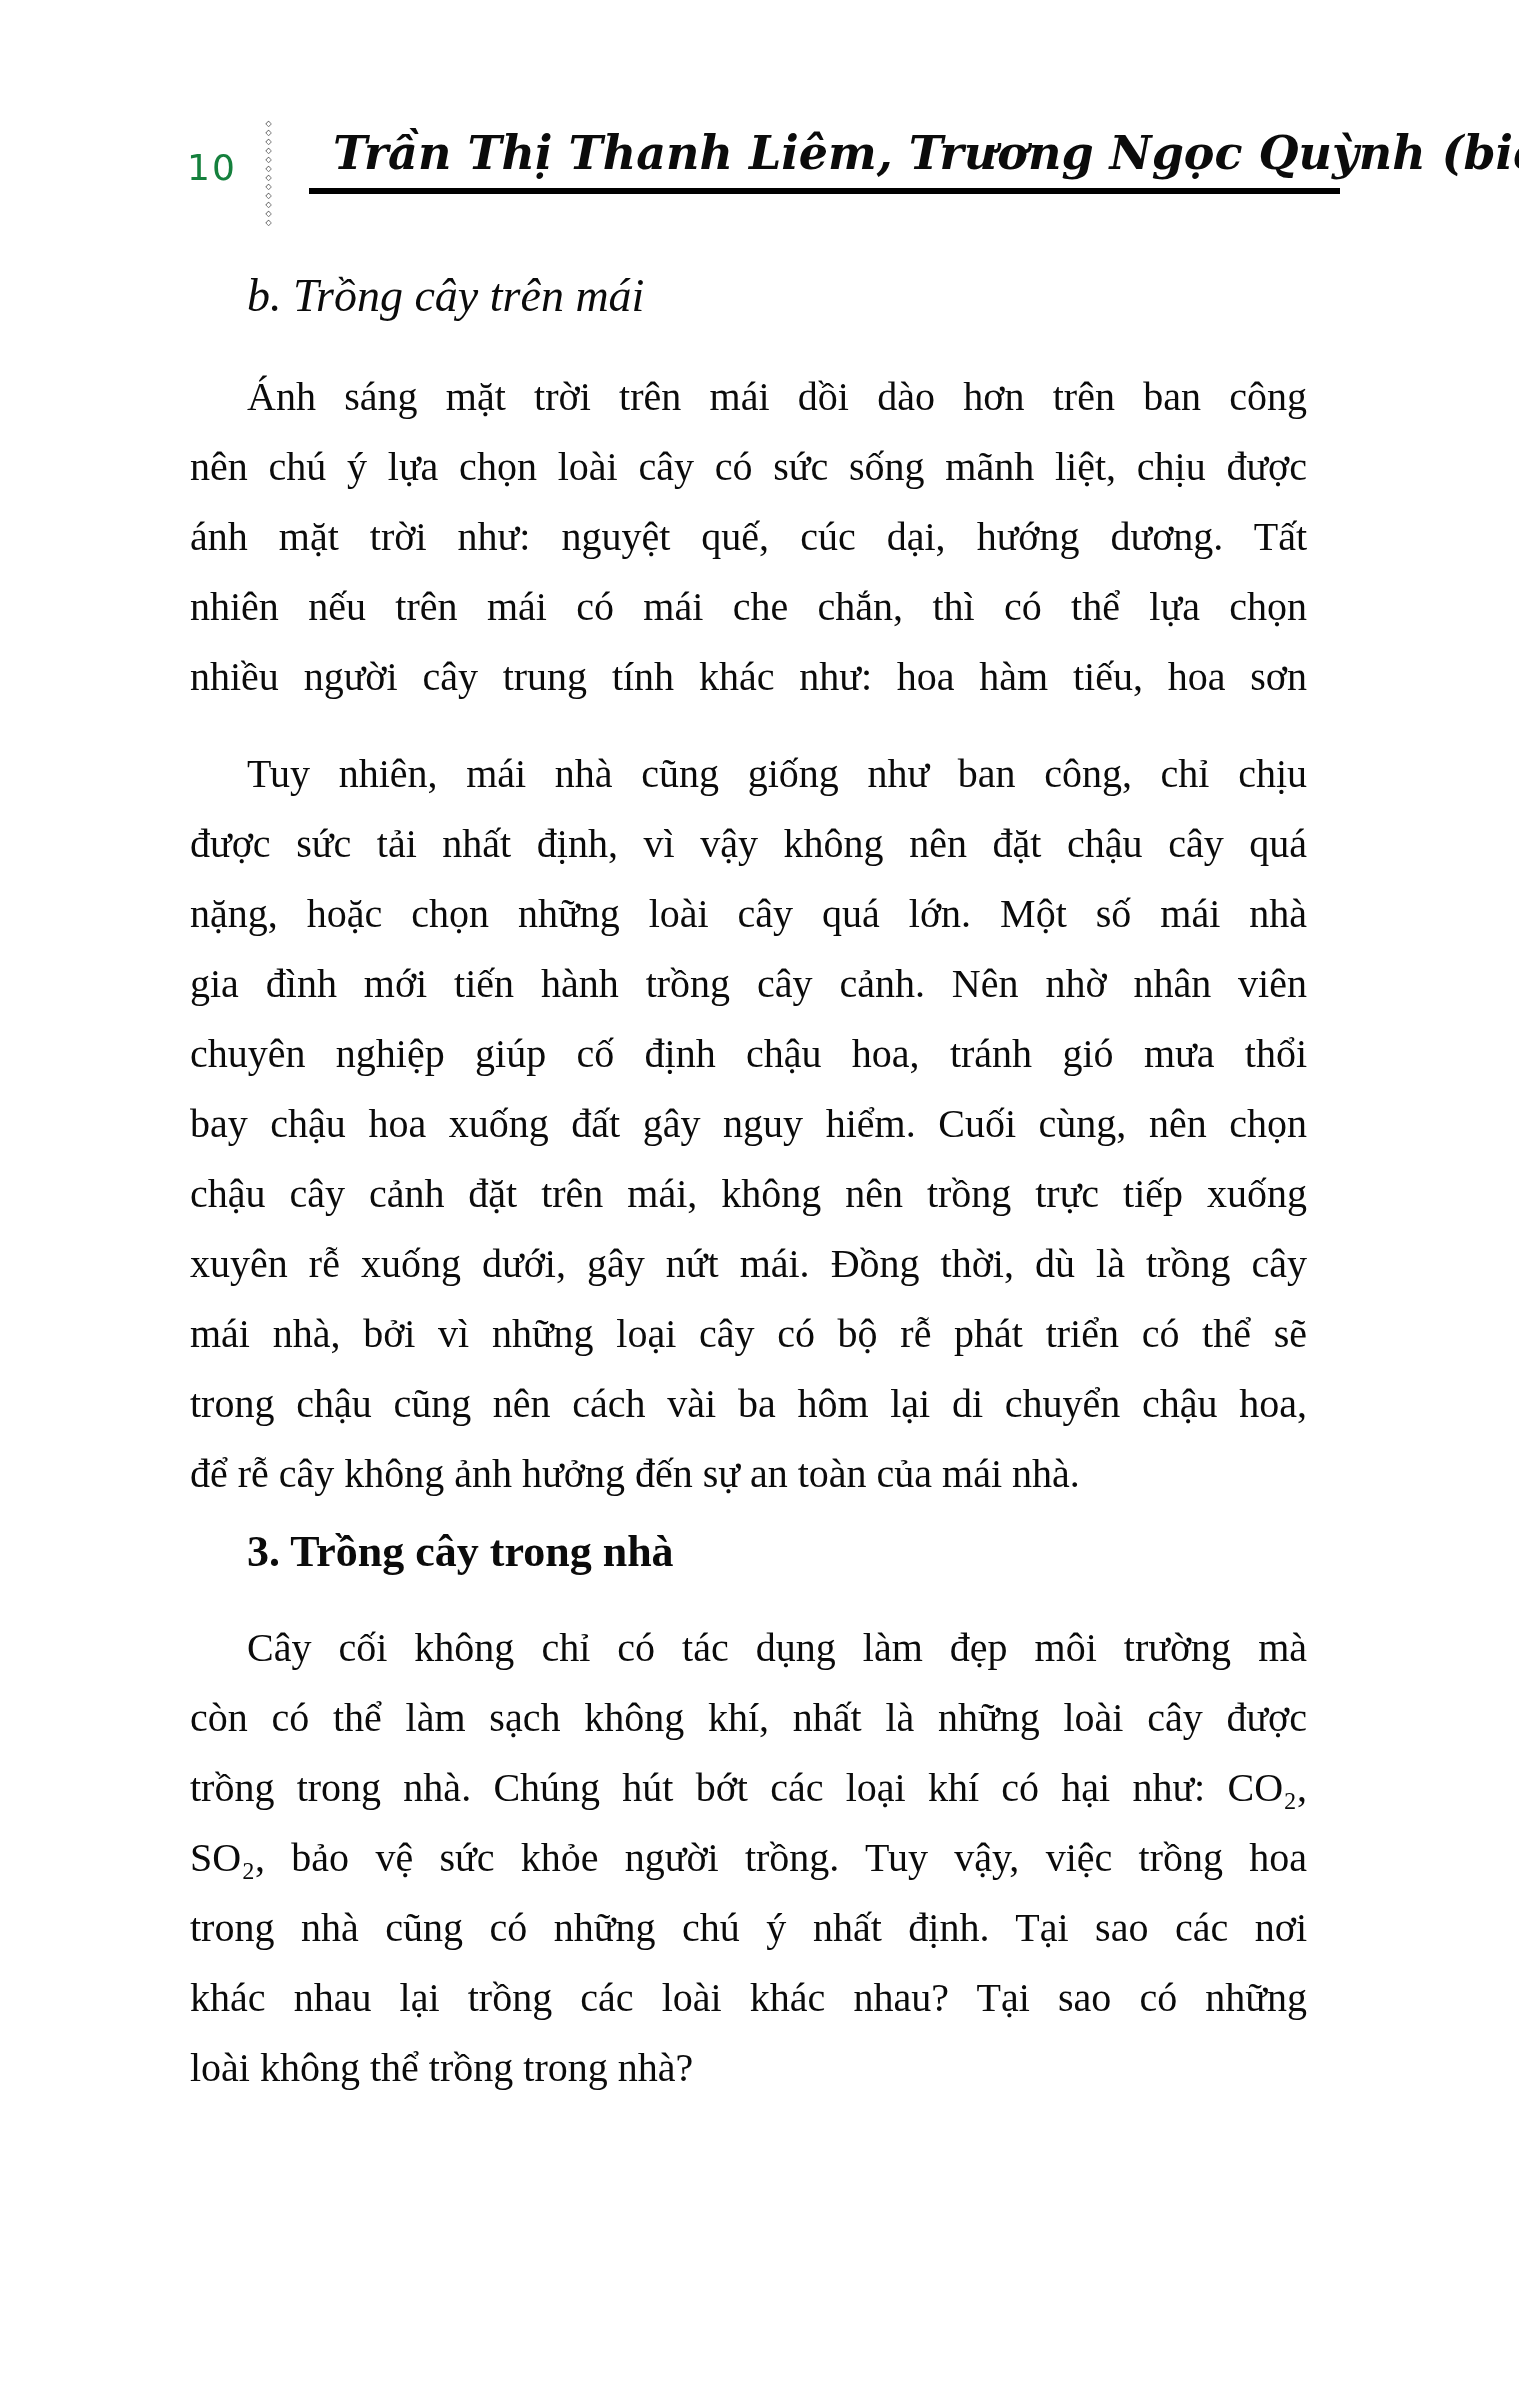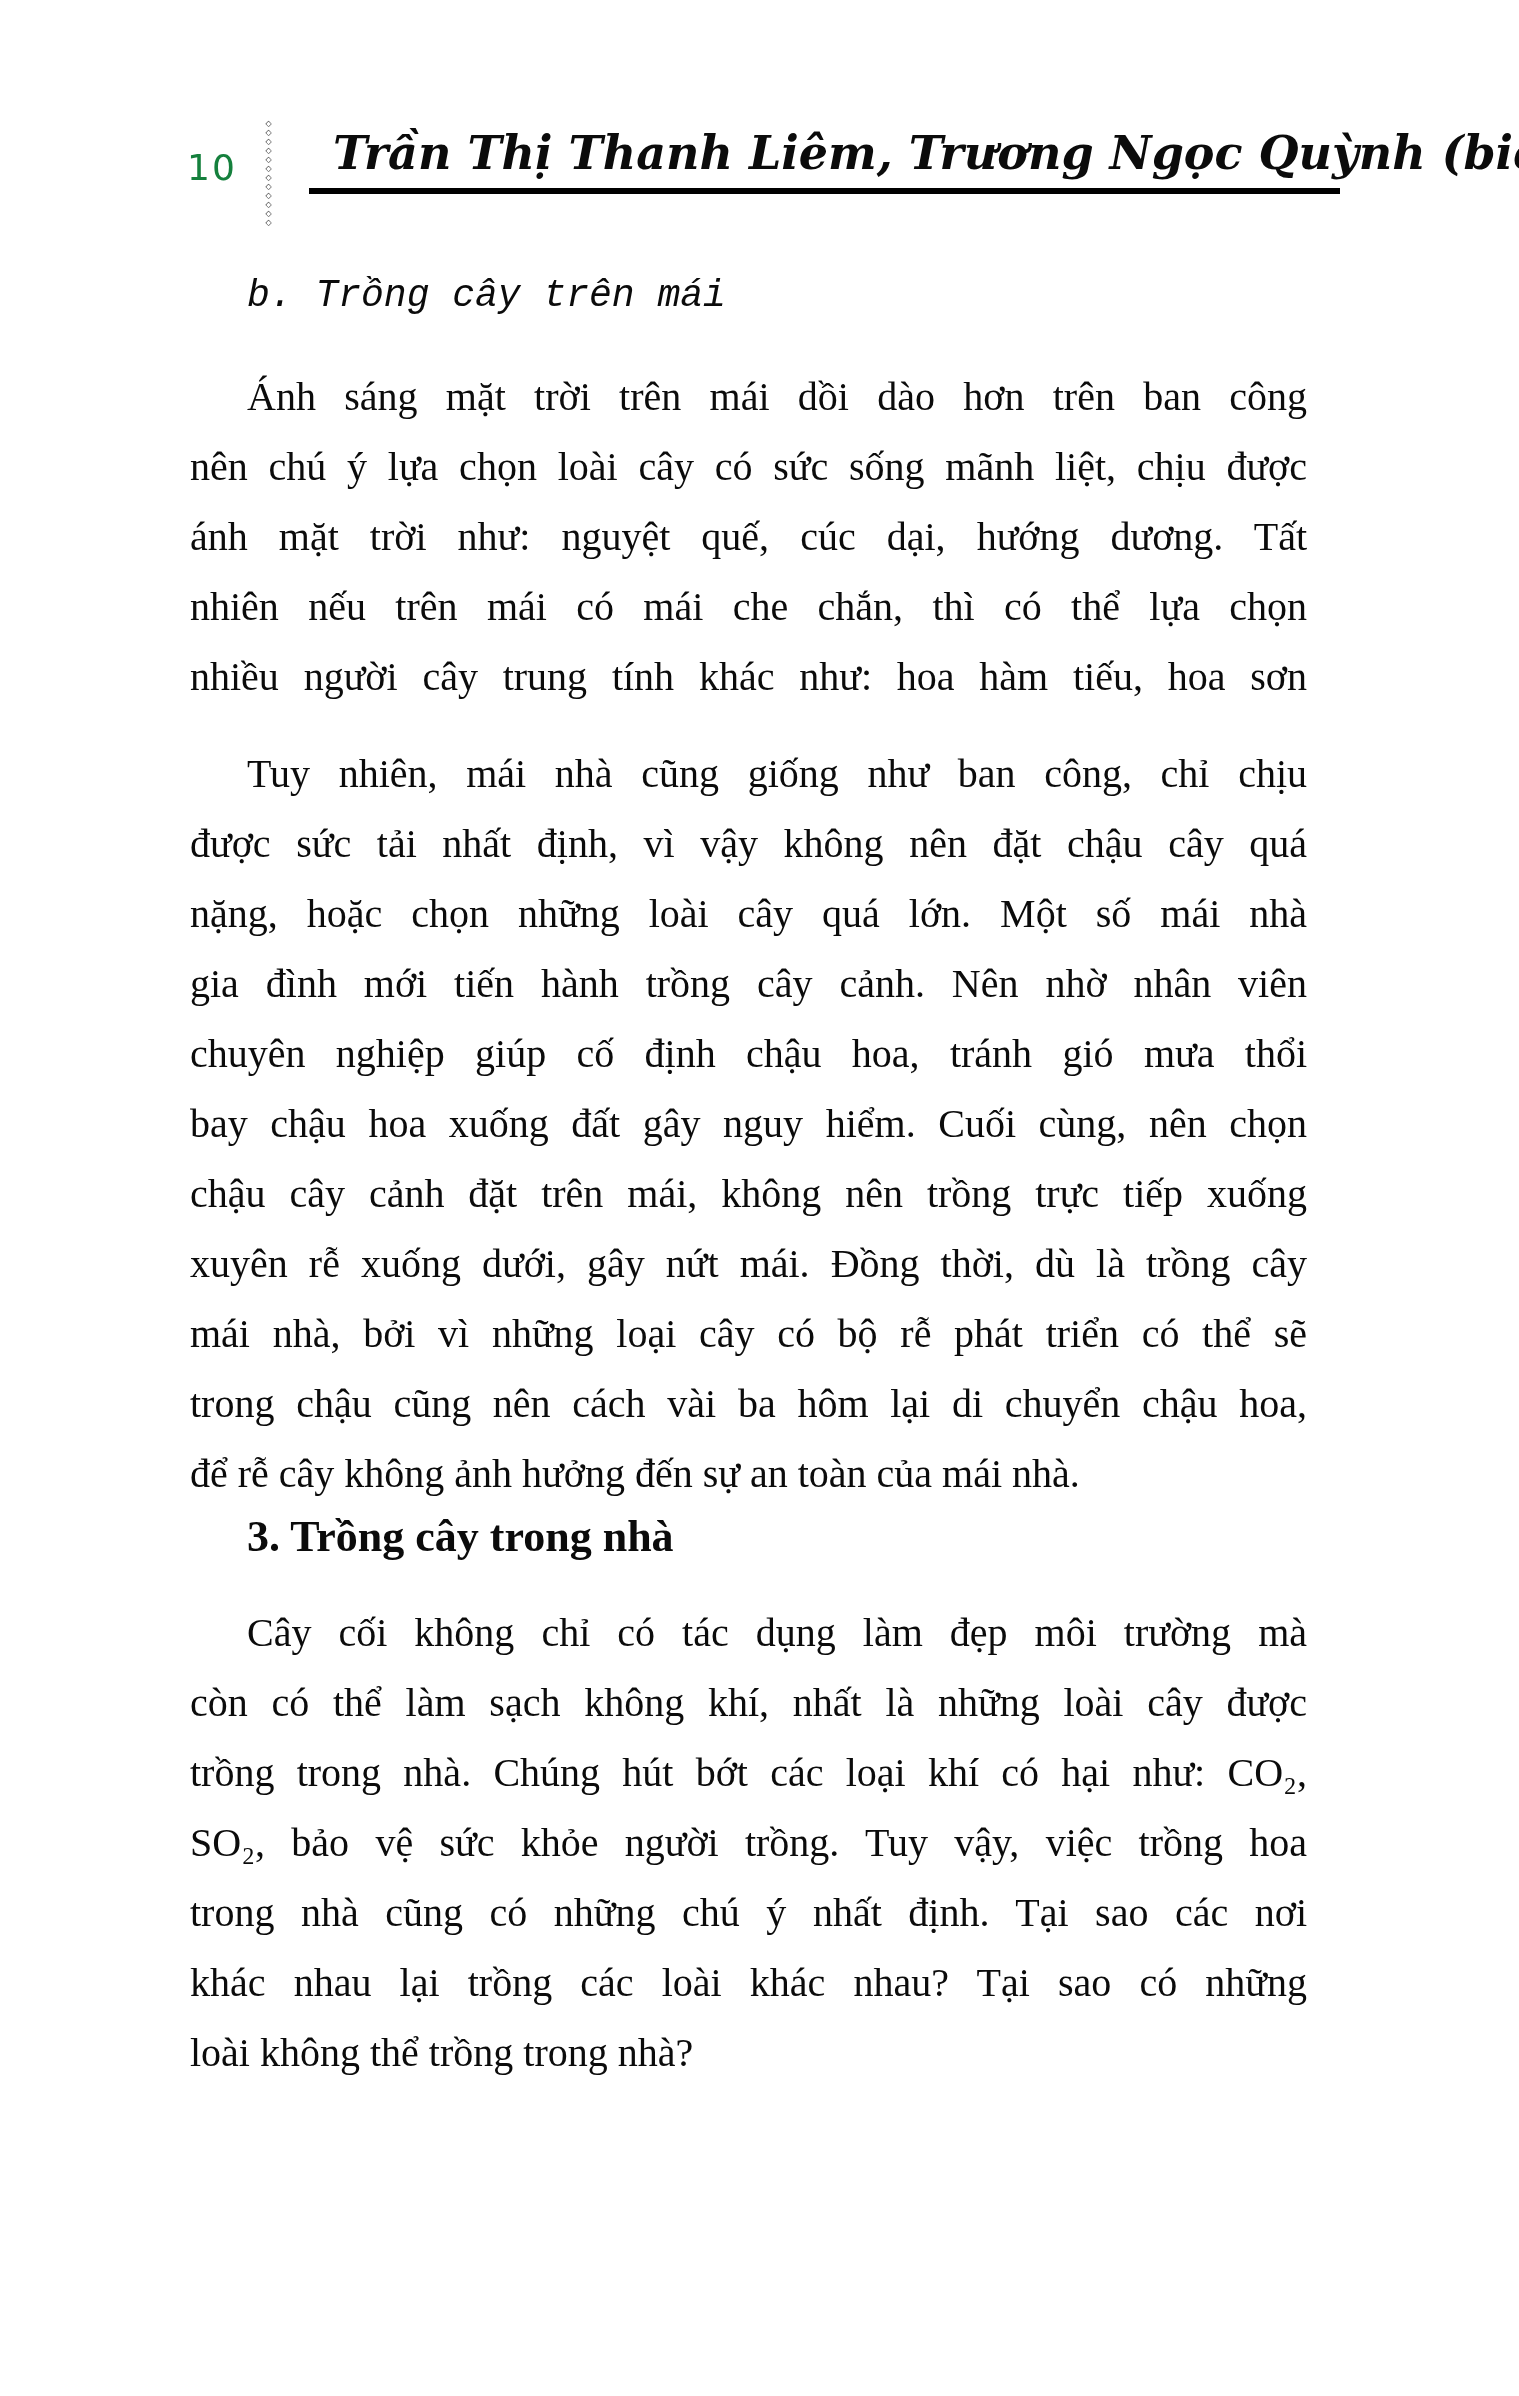--- a/index.html
+++ b/index.html
@@ -60,31 +60,30 @@
     left: 190px;
     top: 265px;
     width: 1117px;
     font-family: "Liberation Serif", "DejaVu Serif", serif;
     font-size: 40px;
     line-height: 70px;
     color: #0b0b0b;
   }
   .h-italic {
     font-style: italic;
-    font-size: 38px;
+    font-size: 46px;
     line-height: 61px;
     margin: 0 0 36px 57px;
     font-weight: normal;
-    font-family: Liberation Mono, monospace;
   }
   .h-bold {
     font-weight: bold;
     font-size: 44px;
     line-height: 55px;
-    margin: 0 0 34px 57px;
+    margin: 15px 0 34px 57px;
   }
   .ln {
     text-align: justify;
     text-align-last: justify;
   }
   .ln-first { text-indent: 57px; }
   .ln-last { text-align-last: left; }
   .para-gap { margin-top: 27px; }
 </style>
 </head>

